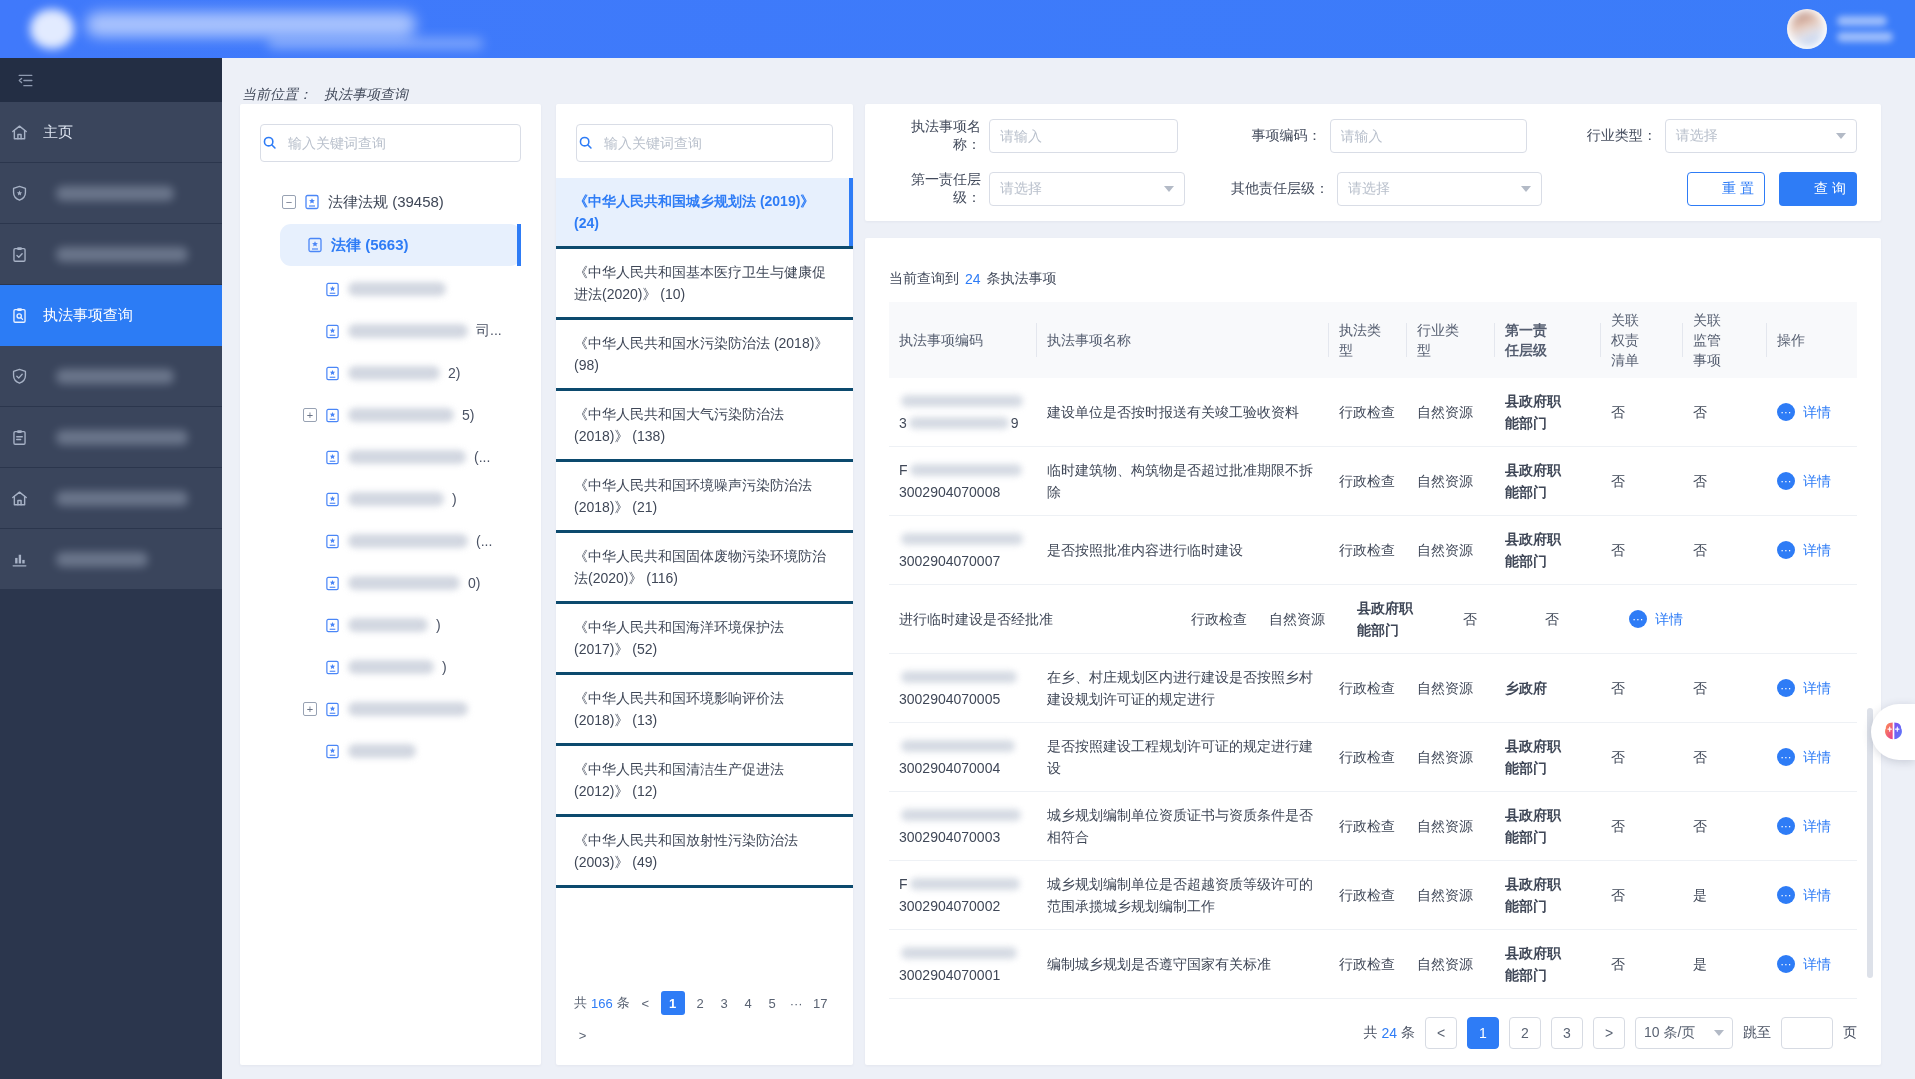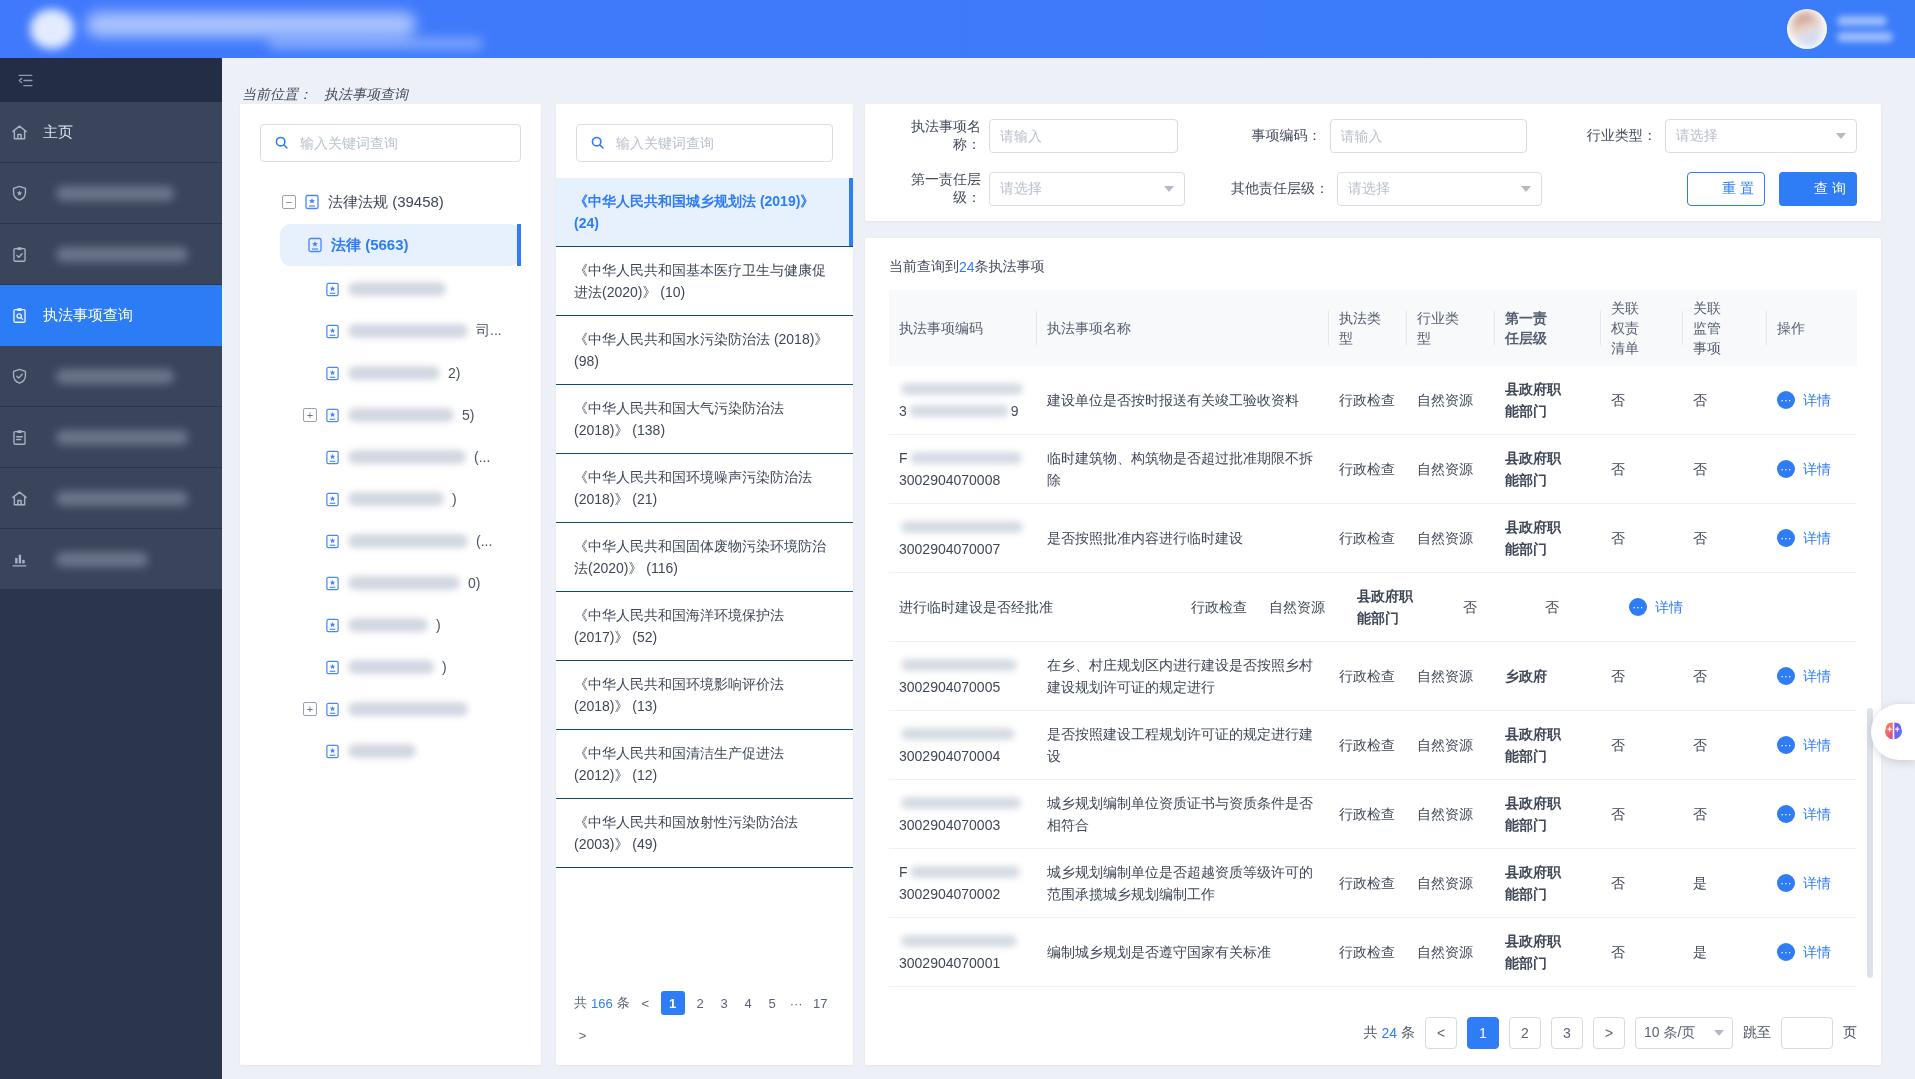--- a/index.html
+++ b/index.html
@@ -29,21 +29,21 @@
   
   .main { position:absolute; top:58px; left:222px; right:0; bottom:0; background:#edf0f7; }
   .breadcrumb { height:46px; display:flex; align-items:flex-end; padding-left:20px; font-size:14px; gap:12px; color:#434b5c;font-style:italic; }
   .card { position:absolute; background:#fff; border-radius:2px; box-shadow:0 1px 3px rgba(30,40,70,.05); }
 
   .tree-card    { left:18px;  top:46px;  width:301px;  height:961px; padding:20px; }
   .law-card     { left:334px; top:46px;  width:297px;  height:961px; padding:20px 0 18px; display:flex; flex-direction:column; }
   .filter-card  { left:643px; top:46px;  width:1016px; height:117px; padding:15px 24px 0; }
   .results-card { left:643px; top:180px; width:1016px; height:827px; padding:14px 24px 16px; display:flex; flex-direction:column; }
 
-  .search-box { height:38px; border:1px solid #d9dde6; border-radius:4px; display:flex; align-items:center; padding:0 12px; gap:9px; background:#fff; }
+  .search-box { height:38px; border:1px solid #d9dde6; border-radius:4px; display:flex; align-items:center; padding:0 0; gap:9px; background:#fff; }
   .search-box svg { flex:none; }
   .search-box input { border:none; outline:none; flex:1; min-width:0; font-size:14px; color:#3f4757; font-family:inherit; background:transparent; }
   .search-box input::placeholder { color:#b9c0cc; }
 
   
   .tree { margin-top:20px; font-size:15px; }
   .tree-row { display:flex; align-items:center; height:40px; gap:8px; padding-left:22px; cursor:pointer; }
   .expander { width:14px; height:14px; border:1px solid #98a2b3; border-radius:2px; color:#6a7487; font-size:11px; display:flex; align-items:center; justify-content:center; flex:none; background:#fff; }
   .expander.minus::before { content:"−"; }
   .expander.plus::before  { content:"+"; }
@@ -51,21 +51,21 @@
   .tree-selected { position:relative; height:42px; margin:2px 0 2px 20px; background:#e7f0fd; display:flex; align-items:center; gap:8px; padding-left:27px; color:#2e7cf6; font-weight:bold; cursor:pointer;border-radius:11px; }
   .tree-selected .sel-bar { position:absolute; right:0; top:0; bottom:0; width:4px; background:#2e7cf6; }
   .tree-child { display:flex; align-items:center; height:42px; gap:8px; padding-left:43px; cursor:pointer; }
   .exp-slot { width:14px; flex:none; display:flex; }
   .tree-blur { height:14px; border-radius:7px; background:#c7cdd9; filter:blur(3px); opacity:.8; flex:none; }
   .suffix { color:#4a5264; font-size:14px; white-space:nowrap; }
 
   
   .law-search { margin:0 20px; }
   .law-items { margin-top:16px; }
-  .law-item { position:relative; padding:12px 18px; font-size:14px; line-height:22px; color:#3f4757; border-bottom:1px solid #0c4a6e; cursor:pointer; }
+  .law-item { position:relative; padding:12px 18px; font-size:14px; line-height:22px; color:#3f4757; border-bottom:3px solid #0c4a6e; cursor:pointer; }
   .law-item.active { background:#e7f0fd; color:#2e7cf6; font-weight:bold; }
   .law-item.active::after { content:""; position:absolute; right:0; top:0; bottom:0; width:4px; background:#2e7cf6; }
   .law-pager { margin-top:auto; padding:0 18px; display:flex; flex-wrap:wrap; align-items:center; gap:8px 7px; font-size:13px; color:#5a6373; }
   .pager-total { display:flex; gap:4px; align-items:center; }
   .blue { color:#2e7cf6; }
   .pg { min-width:17px; height:24px; display:flex; align-items:center; justify-content:center; color:#5a6373; cursor:pointer; }
   .pg.active { background:#2e7cf6; color:#fff; border-radius:3px; min-width:24px; font-weight:bold; }
 
   
   .f-row { display:flex; align-items:center; height:34px; margin-bottom:19px; }
@@ -77,21 +77,21 @@
   .f-field input::placeholder { color:#b9c0cc; }
   .f-select { justify-content:space-between; cursor:pointer; }
   .f-select .ph { font-size:14px; color:#b9c0cc; }
   .caret { width:0; height:0; border-left:5px solid transparent; border-right:5px solid transparent; border-top:6px solid #b3bac6; flex:none; }
   .btns { margin-left:auto; display:flex; gap:14px; }
   .btn { width:78px; height:34px; border-radius:4px; font-size:14px; display:flex; align-items:center; justify-content:center; cursor:pointer; font-family:inherit;padding-left:24px; }
   .btn-reset { border:1px solid #2e7cf6; color:#2e7cf6; background:#fff; }
   .btn-query { background:#2e7cf6; color:#fff; border:none; }
 
   
-  .count-line { font-size:14px; color:#434b5c; display:flex; align-items:center; margin:6px 0 0; }
+  .count-line { font-size:14px; color:#434b5c; display:flex; gap:6px; align-items:center; margin:18px 0 0; }
   .table { margin-top:14px; }
   .thead { display:flex; align-items:center; background:#f8f9fb; min-height:61px; }
   .th { font-size:14px; color:#555e70; padding:8px 10px; position:relative; line-height:20px; flex:none; }
   .th:not(:last-child)::after { content:""; position:absolute; right:0; top:50%; transform:translateY(-50%); height:34px; width:1px; background:#e4e7ee; }
   .th span { display:inline-block; }
   .trow { display:flex; align-items:center; min-height:69px; border-bottom:1px solid #eef1f5; }
   .td { padding:8px 10px; font-size:14px; line-height:22px; color:#3f4757; flex:none; }
   .c1 { width:148px; } .c2 { width:292px; } .c3 { width:78px; } .c4 { width:88px; }
   .c5 { width:106px;font-weight:bold; } .c6 { width:82px; } .c7 { width:84px; } .c8 { width:90px; }
   .th.c3 span, .th.c4 span { max-width:46px; }

